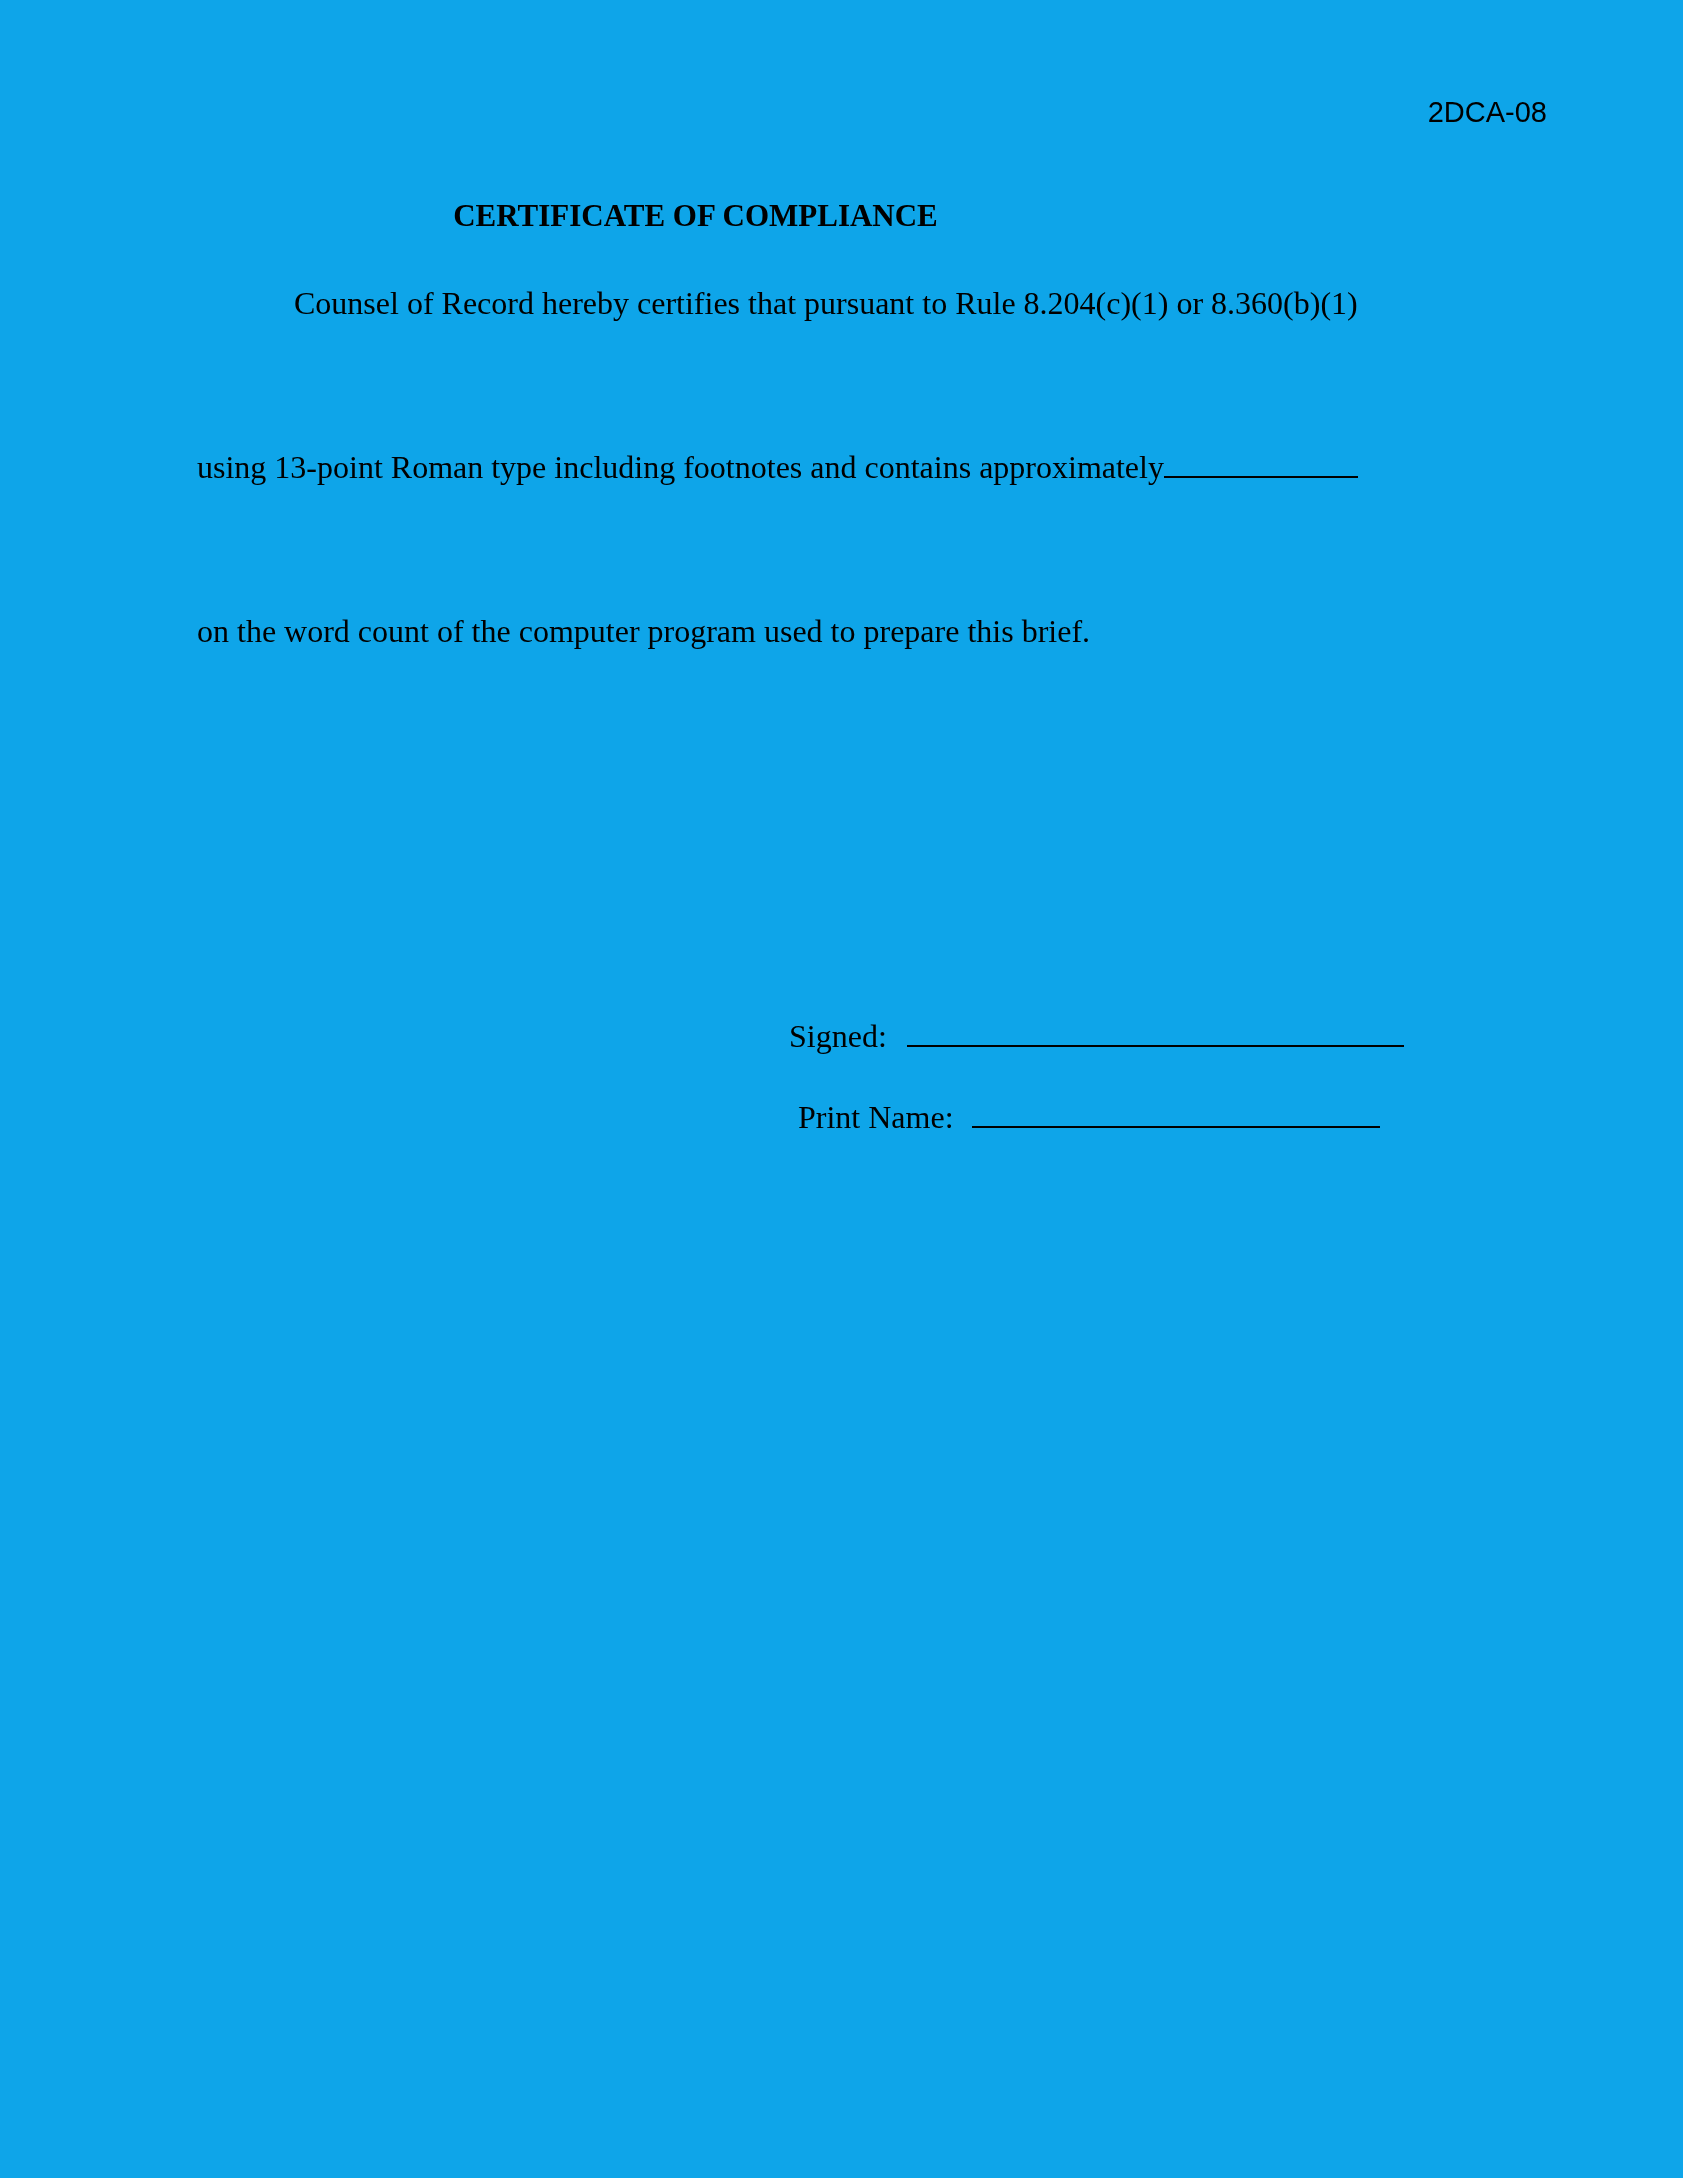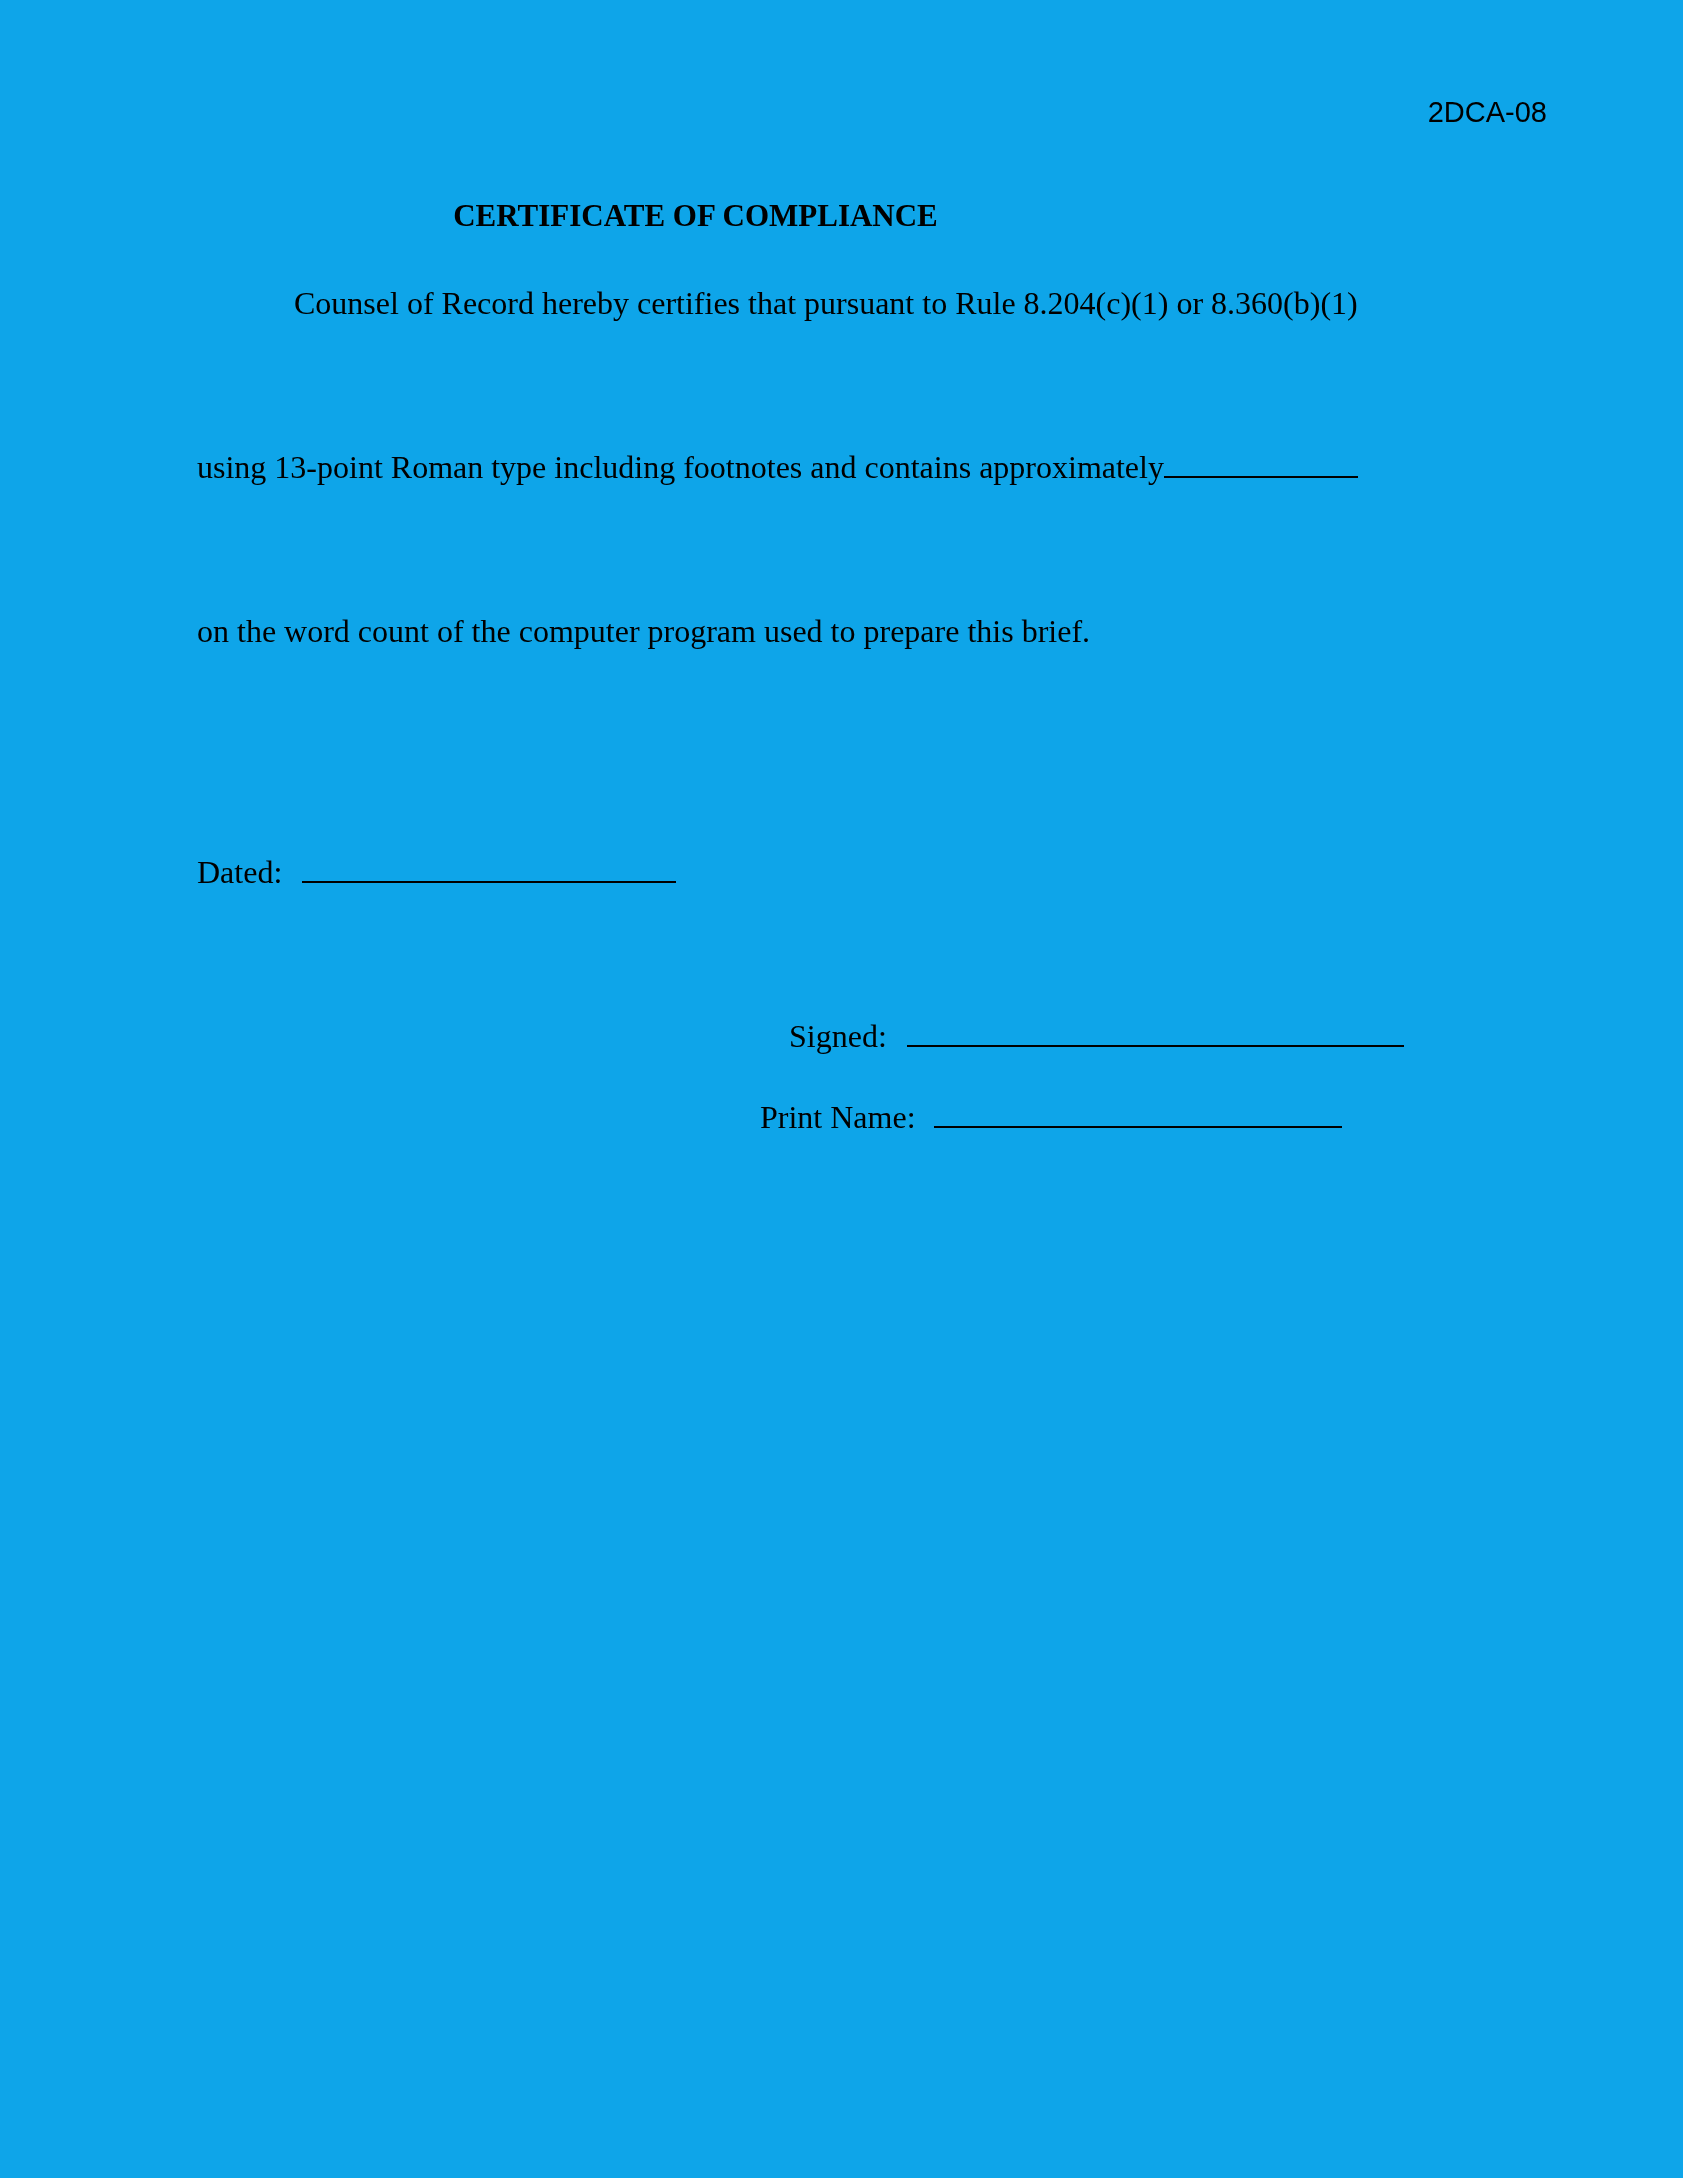--- a/index.html
+++ b/index.html
@@ -42,27 +42,24 @@
   <div class="body-line indent" style="top:283px;">Counsel of Record hereby certifies that pursuant to Rule 8.204(c)(1) or 8.360(b)(1)</div>
 
 
   <div class="body-line" style="top:447px;">
     <span>using 13-point Roman type including footnotes and contains approximately</span><span class="blank" style="width:194px;"></span>
   </div>
 
 
   <div class="body-line" style="top:611px;">on the word count of the computer program used to prepare this brief.</div>
 
-  <div class="field-row" style="left:197px; top:852px;">
-    <span class="label">Dated:</span><span class="line" style="width:374px; margin-left:20px;"></span>
-  </div>
 
   <div class="field-row" style="left:789px; top:1016px;">
     <span class="label">Signed:</span><span class="line" style="width:497px; margin-left:20px;"></span>
   </div>
 
-  <div class="field-row" style="left:760px; top:1097px;text-align:right;">
+  <div class="field-row" style="left:798px; top:1097px;text-align:right;">
     <span class="label">Print Name:</span><span class="line" style="width:408px; margin-left:18px;"></span>
   </div>
 
 
 </div>
 
 
 </body></html>

